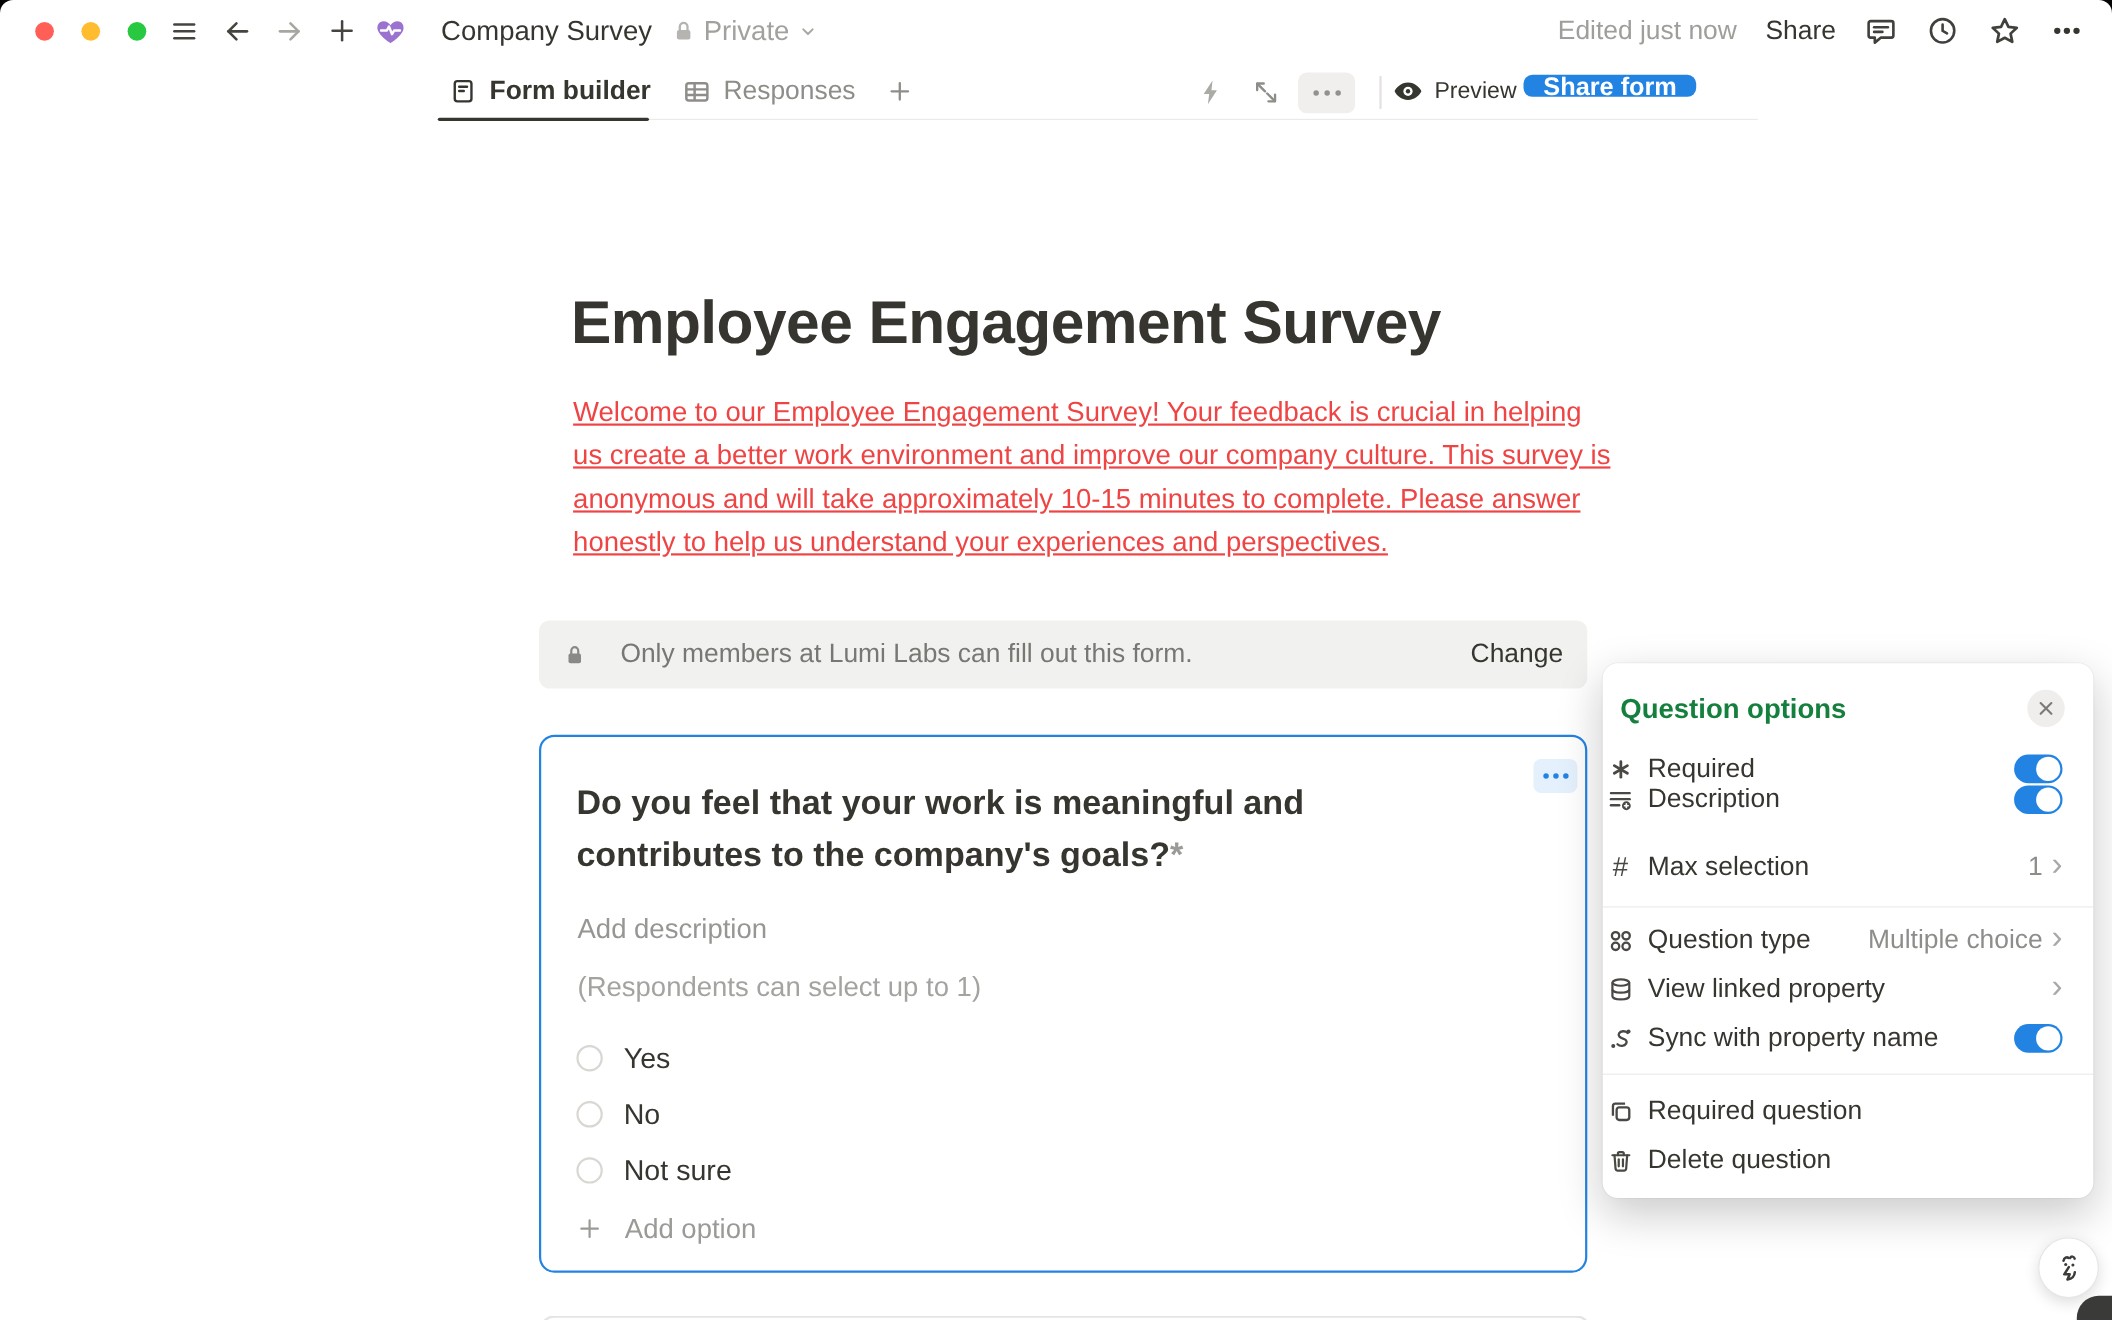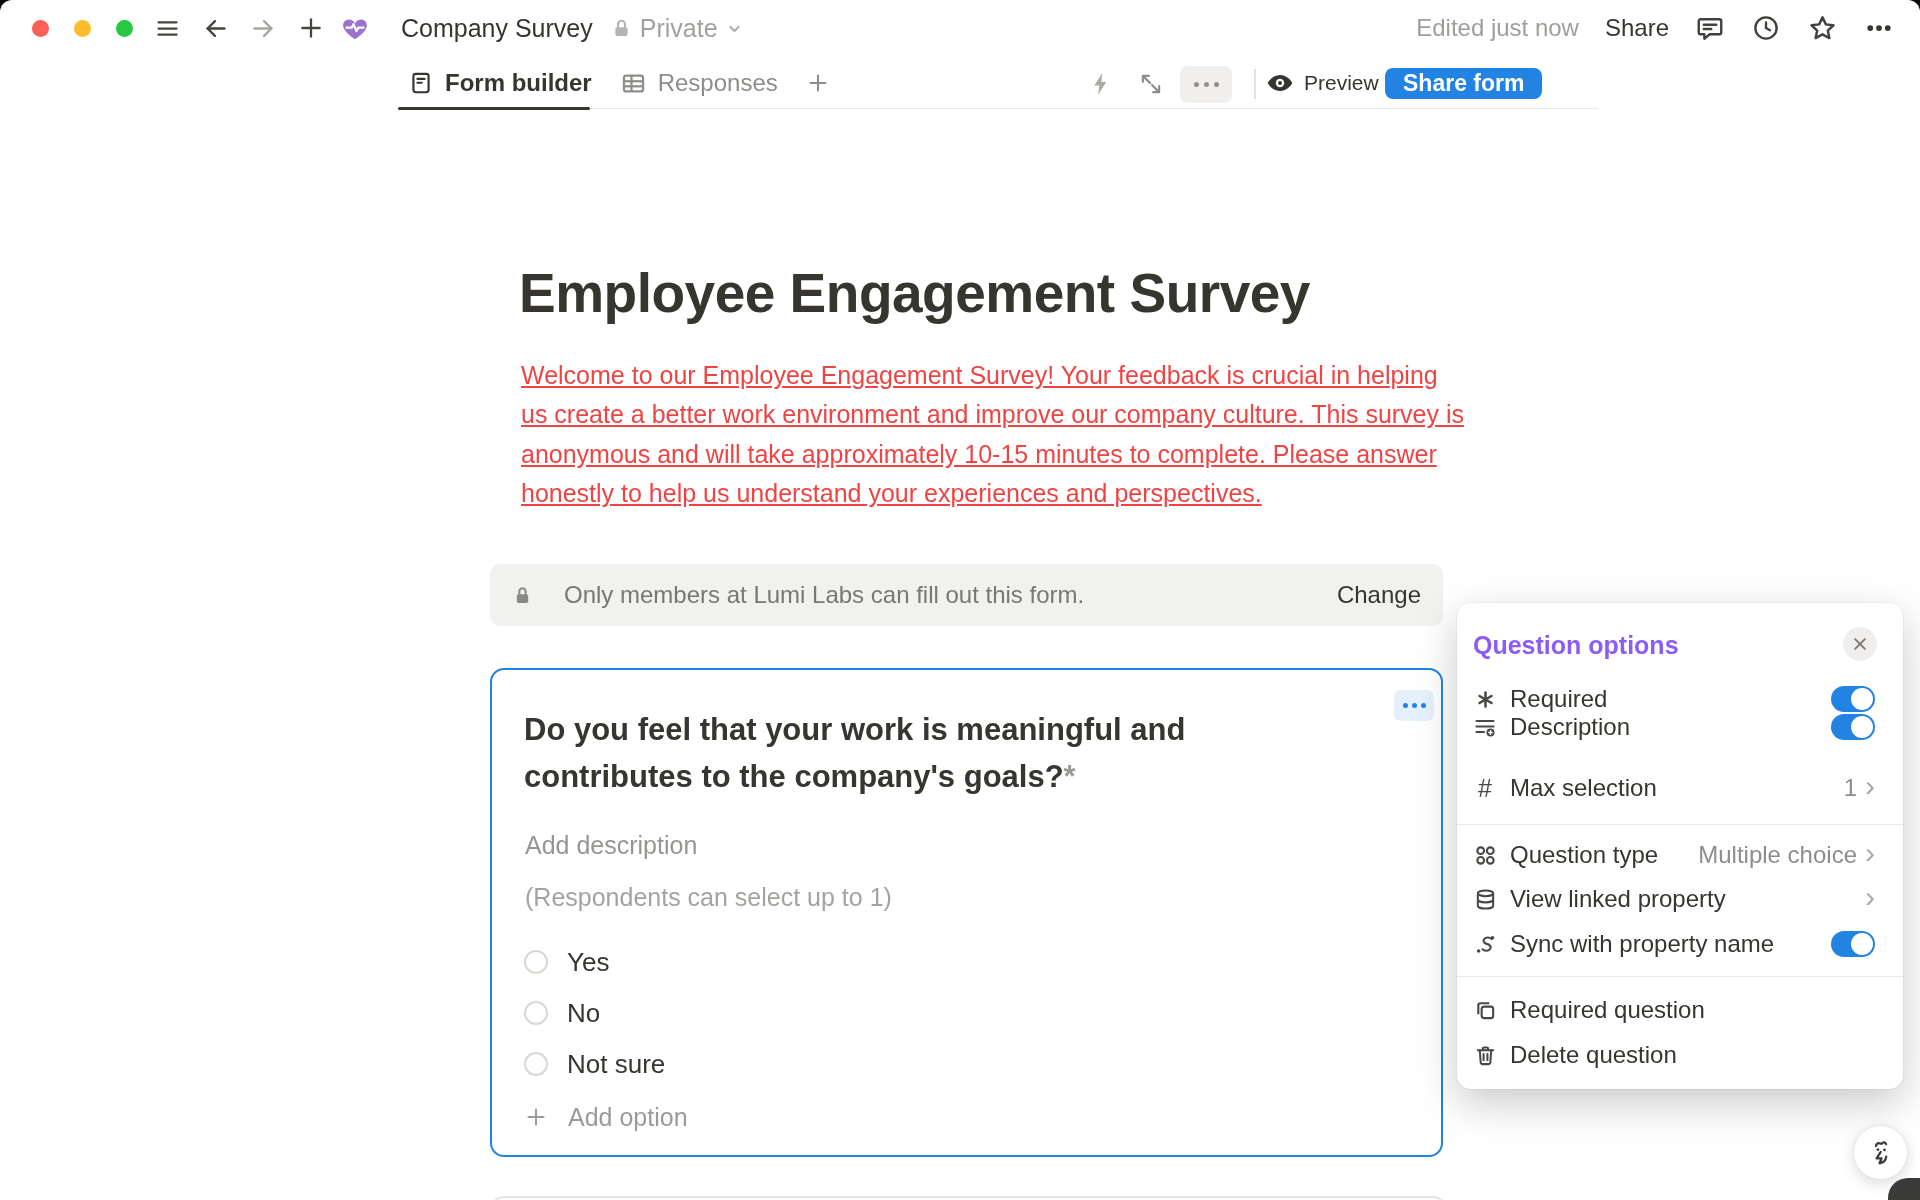--- a/index.html
+++ b/index.html
@@ -28,21 +28,21 @@
   .tab-active .lbl{color:#37352F;font-weight:600;}
   .tab-idle .lbl{color:#8F8D89;font-weight:500;}
   .tab-plus{display:flex;align-items:center;}
   .act-lightning{position:absolute;left:1088px;top:15px;}
   .act-expand{position:absolute;left:1138px;top:15px;}
   .act-dots{position:absolute;left:1180px;top:10px;width:52px;height:37px;background:#F0EFED;border-radius:8px;display:flex;align-items:center;justify-content:center;gap:5px;}
   .act-dots i{width:5px;height:5px;border-radius:50%;background:#93918D;}
   .act-divider{position:absolute;left:1254px;top:13px;width:2px;height:30px;background:#E3E2DF;}
   .preview{position:absolute;left:1266px;top:0;height:100%;display:flex;align-items:center;gap:10px;}
   .preview .lbl{font-size:21px;color:#37352F;font-weight:500;}
-  .share-form{position:absolute;left:1385px;top:12px;height:31px;padding:0 18px;background:#2383E2;border-radius:8px;color:#fff;font-size:23px;font-weight:600;display:flex;align-items:center;border:none;}
+  .share-form{position:absolute;left:1385px;top:12px;height:20px;padding:0 18px;background:#2383E2;border-radius:8px;color:#fff;font-size:23px;font-weight:600;display:flex;align-items:center;border:none;}
   
   .page-title{position:absolute;left:519px;top:224px;width:940px;font-size:55px;font-weight:700;letter-spacing:-0.5px;color:#37352F;}
   .page-desc{position:absolute;left:521px;top:356px;width:950px;font-size:25px;line-height:39.3px;color:#ef4444;text-decoration:underline;}
   .lock-box{position:absolute;left:490px;top:564px;width:953px;height:62px;background:#F1F1EF;border-radius:10px;display:flex;align-items:center;padding:0 22px;box-sizing:border-box;}
   .lock-box .txt{margin-left:31px;font-size:24px;color:#787774;}
   .lock-box .change{margin-left:auto;font-size:24px;color:#37352F;}
   
   .q-card{position:absolute;left:490px;top:668px;width:953px;height:489px;background:#fff;border:2.5px solid #2383E2;border-radius:14px;box-sizing:border-box;}
   .q-menu{position:absolute;top:20px;right:7px;width:40px;height:31px;border-radius:7px;background:rgba(35,131,226,0.12);display:flex;align-items:center;justify-content:center;gap:4px;}
   .q-menu i{width:5px;height:5px;border-radius:50%;background:#2383E2;}
@@ -51,23 +51,23 @@
   .q-desc-ph{position:absolute;left:33px;top:161px;font-size:25px;color:#989693;}
   .q-hint{position:absolute;left:33px;top:213px;font-size:25px;color:#A5A39F;}
   .opt-row{position:absolute;left:32px;display:flex;align-items:center;gap:19px;height:40px;}
   .radio{width:24px;height:24px;border:2px solid #D9D7D2;border-radius:50%;background:#fff;box-sizing:border-box;}
   .opt-lbl{font-size:26px;color:#37352F;}
   .add-opt{position:absolute;left:32px;top:427px;display:flex;align-items:center;gap:20px;height:40px;}
   .add-opt .lbl{font-size:25px;color:#9B9A97;}
   .next-card{position:absolute;left:490px;top:1196px;width:953px;height:24px;border:2px solid #E2E4E8;border-bottom:none;border-radius:14px 14px 0 0;background:#fff;}
   
   .popup{position:absolute;left:1457px;top:603px;width:446px;height:486px;background:#fff;border-radius:14px;box-shadow:0 0 0 1px rgba(15,15,15,0.04),0 14px 40px rgba(15,15,15,0.22);box-sizing:border-box;}
-  .popup-header{position:absolute;left:16px;top:28px;font-size:25px;font-weight:700;color:#8b5cf6;}
+  .popup-header{position:absolute;left:16px;top:28px;font-size:25px;font-weight:700;color:#15803d;}
   .popup-close{position:absolute;top:24px;right:26px;width:34px;height:34px;border-radius:50%;background:#EFEEEC;display:flex;align-items:center;justify-content:center;}
-  .p-row{position:absolute;left:0;right:0;height:44px;display:flex;align-items:center;padding:0 28px 0 14px;box-sizing:border-box;}
+  .p-row{position:absolute;left:0;right:0;height:44px;display:flex;align-items:center;padding:0 28px 0 2px;box-sizing:border-box;}
   .p-ic{width:28px;display:flex;justify-content:center;flex:none;}
   .p-lbl{margin-left:11px;font-size:24px;color:#37352F;white-space:nowrap;}
   .p-right{margin-left:auto;display:flex;align-items:center;gap:8px;}
   .p-val{font-size:24px;color:#8F8D8A;}
   .chev{font-size:30px;line-height:20px;color:#ABA9A5;font-weight:400;transform:translateY(-2px);}
   .toggle{width:44px;height:26px;border-radius:13px;background:#2383E2;position:relative;}
   .toggle .knob{position:absolute;top:2px;right:2px;width:22px;height:22px;border-radius:50%;background:#fff;}
   .p-div{position:absolute;left:0;right:0;height:1px;background:#EBEAE7;}
   .hash{font-size:25px;font-weight:500;color:#4A4844;}
   

